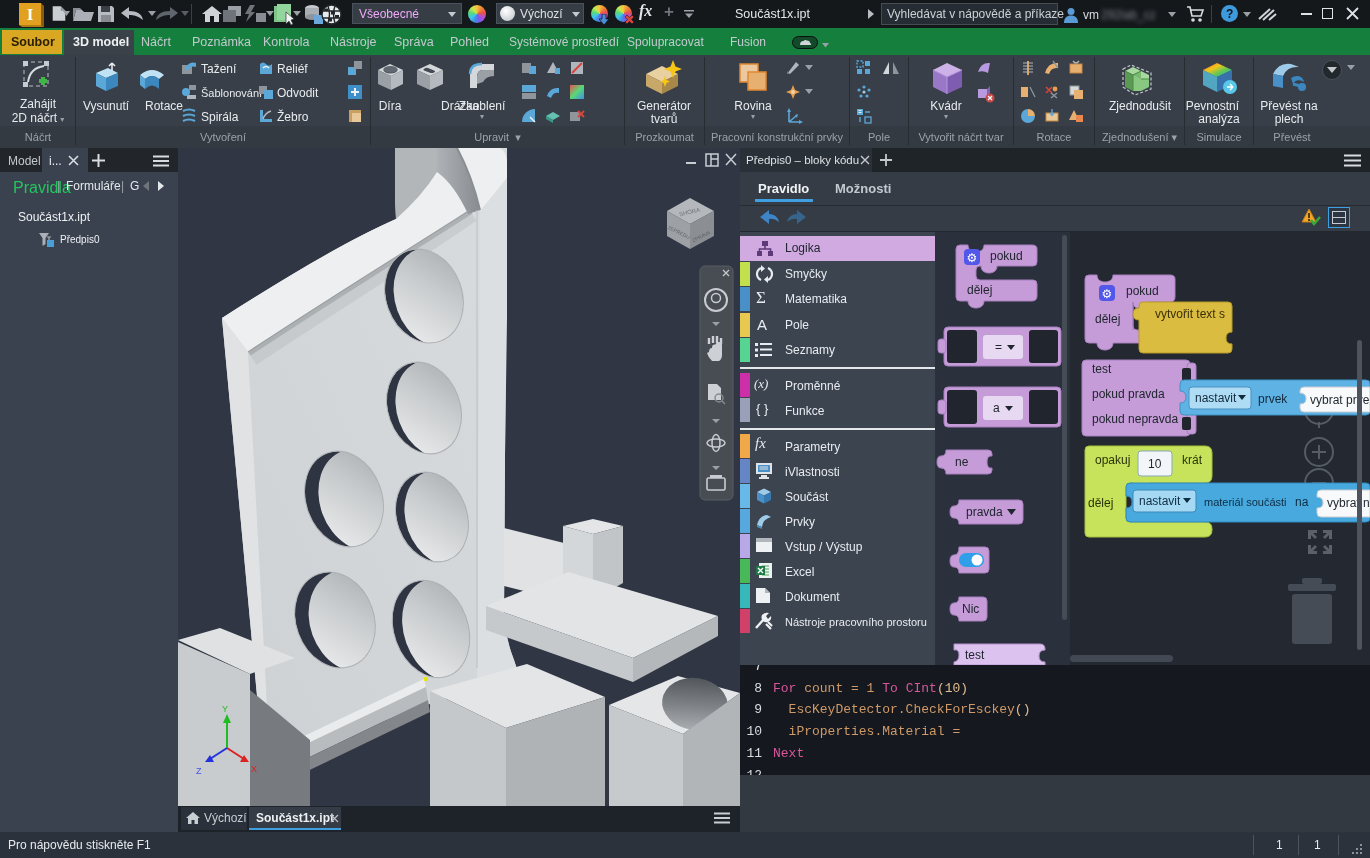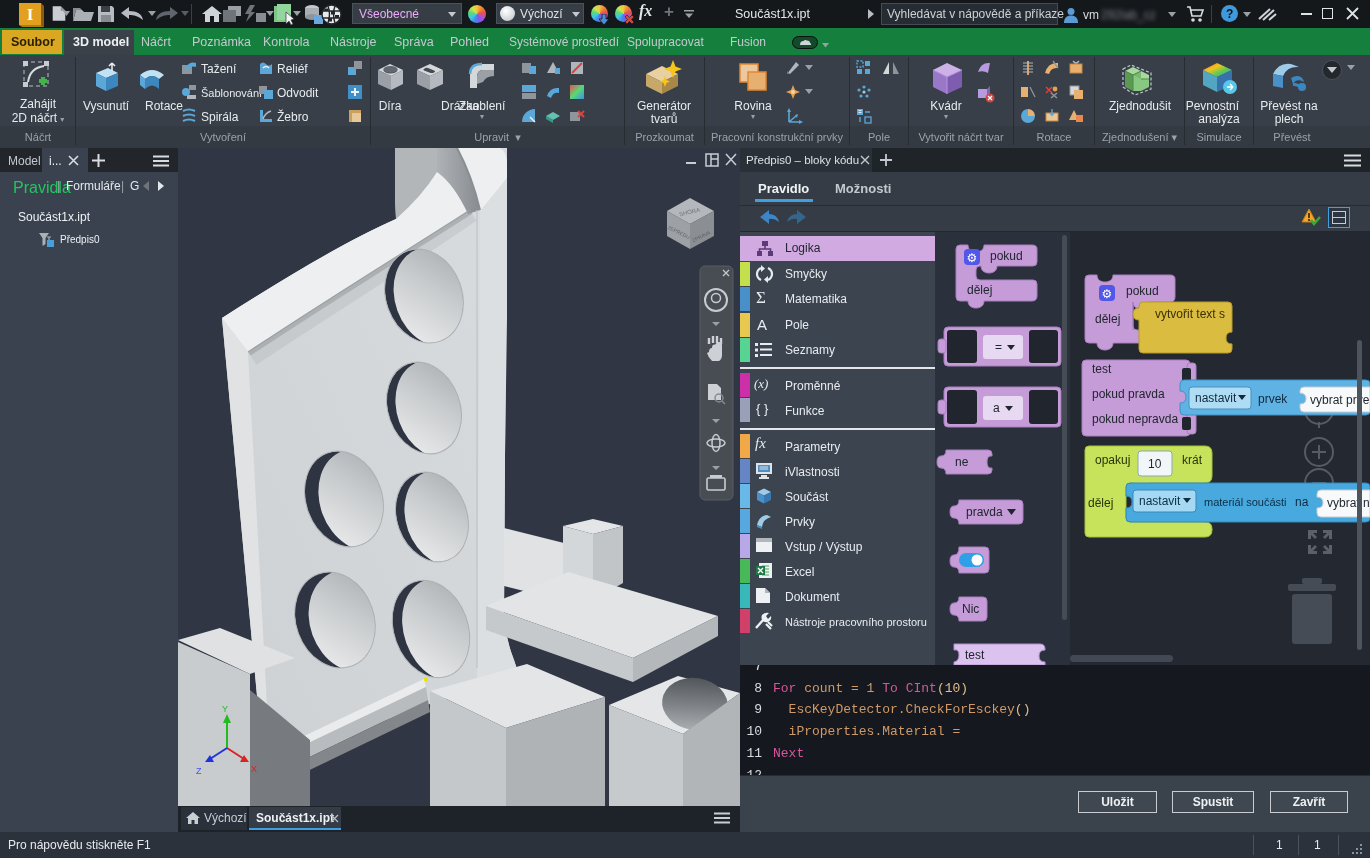--- a/index.html
+++ b/index.html
@@ -1028,25 +1028,20 @@
     <rect x="287" y="108" width="5" height="310" rx="2.5" fill="#4d545e"></rect>
     <rect x="0" y="423" width="103" height="7" rx="3.5" fill="#424954"></rect>
   </svg>
   </div>
 
   <div class="abs" id="codearea" style="left:0;top:517px;width:630px;height:110px;background:#15181e;overflow:hidden;font-family:'Liberation Mono',monospace;font-size:13px;">
     <div class="abs" style="left:0px;top:-9px;width:22px;text-align:right;color:#d8dce0;line-height:21.7px;">7<br>8<br>9<br>10<br>11<br>12</div>
     <div class="abs" style="left:33px;top:-9px;color:#cf9a68;line-height:21.7px;white-space:pre;"><br><span style="color:#d9569c">For</span> count = 1 <span style="color:#d9569c">To</span> <span style="color:#d9569c">CInt</span><span style="color:#e0bc8e">(10)</span><br>  EscKeyDetector.CheckForEsckey<span style="color:#e0bc8e">()</span><br>  iProperties.Material =<br><span style="color:#d9569c">Next</span></div>
   </div>
 
-  <div class="abs" style="left:0;top:627px;width:630px;height:57px;background:#3a424c;border-top:1px solid #272c31;">
-    <div class="abs" style="left:338px;top:15px;width:79px;height:22px;background:#3f4750;border:1px solid #c8ccd0;text-align:center;font-size:12px;font-weight:bold;color:#eef1f3;line-height:20px;">Uložit</div>
-    <div class="abs" style="left:432px;top:15px;width:82px;height:22px;background:#3f4750;border:1px solid #c8ccd0;text-align:center;font-size:12px;font-weight:bold;color:#eef1f3;line-height:20px;">Spustit</div>
-    <div class="abs" style="left:530px;top:15px;width:78px;height:22px;background:#3f4750;border:1px solid #c8ccd0;text-align:center;font-size:12px;font-weight:bold;color:#eef1f3;line-height:20px;">Zavřít</div>
-  </div>
 </div>
 
 <div class="abs" id="statusbar" style="left:0;top:832px;width:1370px;height:26px;background:#2b323b;">
   <span class="tx" style="left:8px;top:6px;font-size:12px;color:#e8ebee;">Pro nápovědu stiskněte F1</span>
   <div class="abs" style="left:1253px;top:3px;width:1px;height:20px;background:#4a525c;"></div>
   <span class="tx" style="left:1276px;top:6px;font-size:12px;color:#e8ebee;">1</span>
   <div class="abs" style="left:1298px;top:3px;width:1px;height:20px;background:#4a525c;"></div>
   <span class="tx" style="left:1314px;top:6px;font-size:12px;color:#e8ebee;">1</span>
   <div class="abs" style="left:1338px;top:3px;width:1px;height:20px;background:#4a525c;"></div>
   <svg class="abs" style="left:1352px;top:12px;" width="12" height="10">

